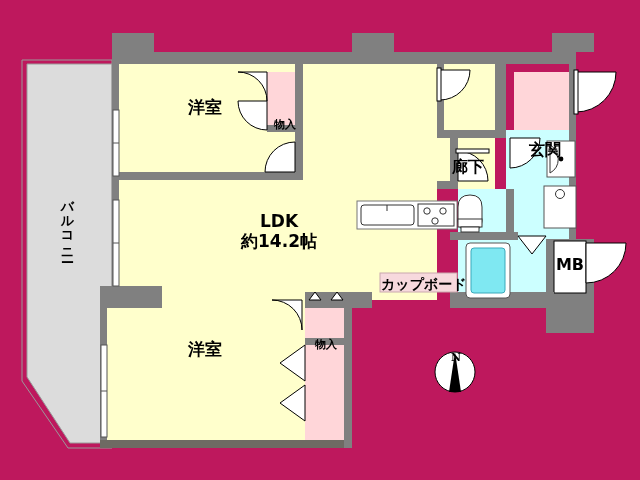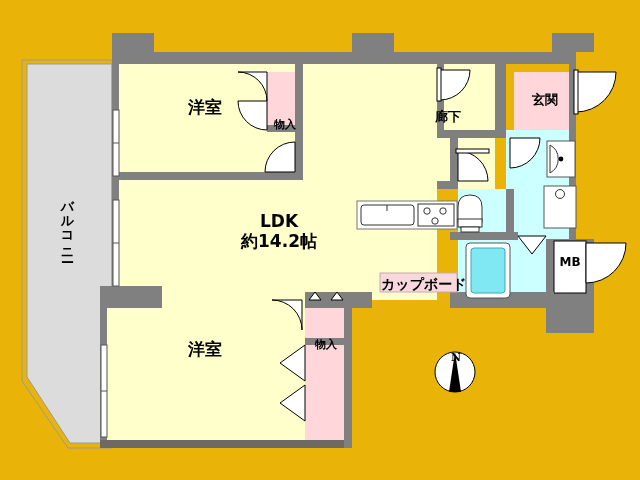--- a/index.html
+++ b/index.html
@@ -10,46 +10,47 @@
   body {
     width: 640px;
     height: 480px;
     font-family: "DejaVu Sans", "Liberation Sans", sans-serif;
     overflow: hidden;
   }
   #plan {
     position: relative;
     width: 640px;
     height: 480px;
-    background: #eab308;
+    background: #be185d;
   }
   #plan svg {
     display: block;
   }
   .lbl {
     position: absolute;
     font-weight: bold;
     color: #000000;
     white-space: nowrap;
     line-height: 1.15;
     text-align: center;
     pointer-events: none;
   }
   .lbl-room {
     font-size: 17px;
   }
   .lbl-small {
-    font-size: 13px;
+    font-size: 16px;
+    margin-top: 48px;
   }
   .lbl-tiny {
     font-size: 11px;
     margin-top: 27px;
   }
   .lbl-mb {
-    font-size: 12px;
+    font-size: 16px;
   }
   .vert {
     writing-mode: vertical-rl;
     text-orientation: upright;
     font-size: 13px;
     font-weight: bold;
     letter-spacing: 1px;
   }
   .compass-n {
     position: absolute;
@@ -245,21 +246,21 @@
   </div>
 
   <div class="lbl lbl-room" style="left:140px; top:340px; width:130px;">
     <span>洋室</span><br>
   </div>
 
   <div class="lbl vert" style="position:absolute; left:59px; top:192px;">バルコニー</div>
 
   <div class="lbl lbl-small" style="left:518px; top:93px; width:54px;">玄関</div>
 
-  <div class="lbl lbl-small" style="left:424px; top:110px; width:48px;">廊下</div>
+  <div class="lbl lbl-small" style="left:444px; top:110px; width:48px;">廊下</div>
 
   <div class="lbl lbl-mb" style="left:554px; top:256px; width:32px;">MB</div>
 
   <div class="lbl lbl-tiny" style="left:268px; top:92px; width:34px;">物入</div>
 
   <div class="lbl lbl-tiny" style="left:306px; top:312px; width:40px;">物入</div>
 
   <div class="lbl" style="left:381px; top:276px; width:75px; font-size:14px;">カップボード</div>
 
   <div class="compass-n" style="left:451px; top:351px;">N</div>

